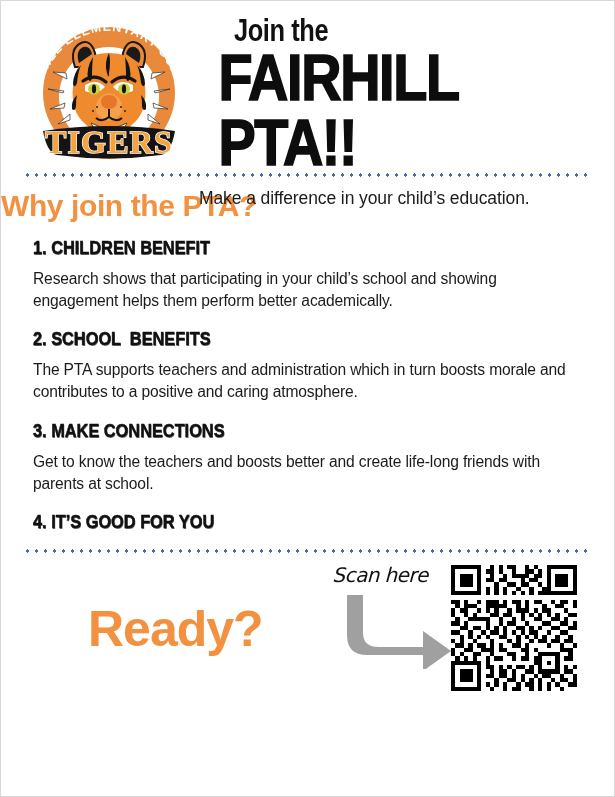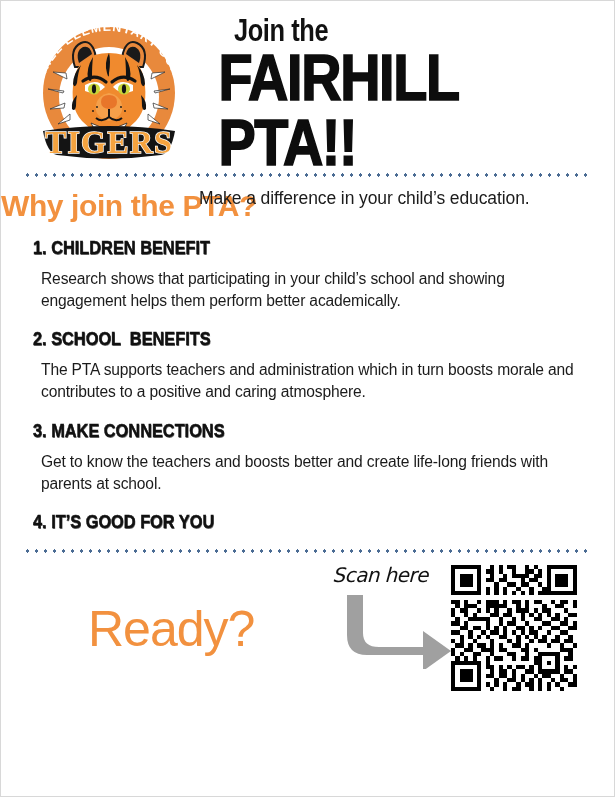--- a/index.html
+++ b/index.html
@@ -113,36 +113,36 @@
     white-space: pre;
     text-shadow: 0.6px 0.6px 0 rgba(0,0,0,0.55);
     -webkit-text-stroke: 0.5px #111;
   }
   .sec-body {
     font-family: "Liberation Sans", sans-serif;
     font-weight: 400;
     font-size: 15.6px;
     line-height: 1.42;
     color: #1b1b1b;
-    margin: 8px;
+    margin: 0;
     letter-spacing: -0.15px;
     max-width: 540px;
   }
 
   
   .footer {
     position: relative;
     height: 148px;
     display: flex;
     align-items: center;
     padding: 0 30px 0 32px;
   }
   .ready {
     font-family: "Liberation Sans", sans-serif;
-    font-weight: 400;
+    font-weight: 700;
     font-size: 50px;
     color: #F2913F;
     letter-spacing: -1px;
     margin-left: 55px;
     margin-top: 4px;
   }
   .scan-group {
     position: absolute;
     left: 330px;
     top: 8px;

